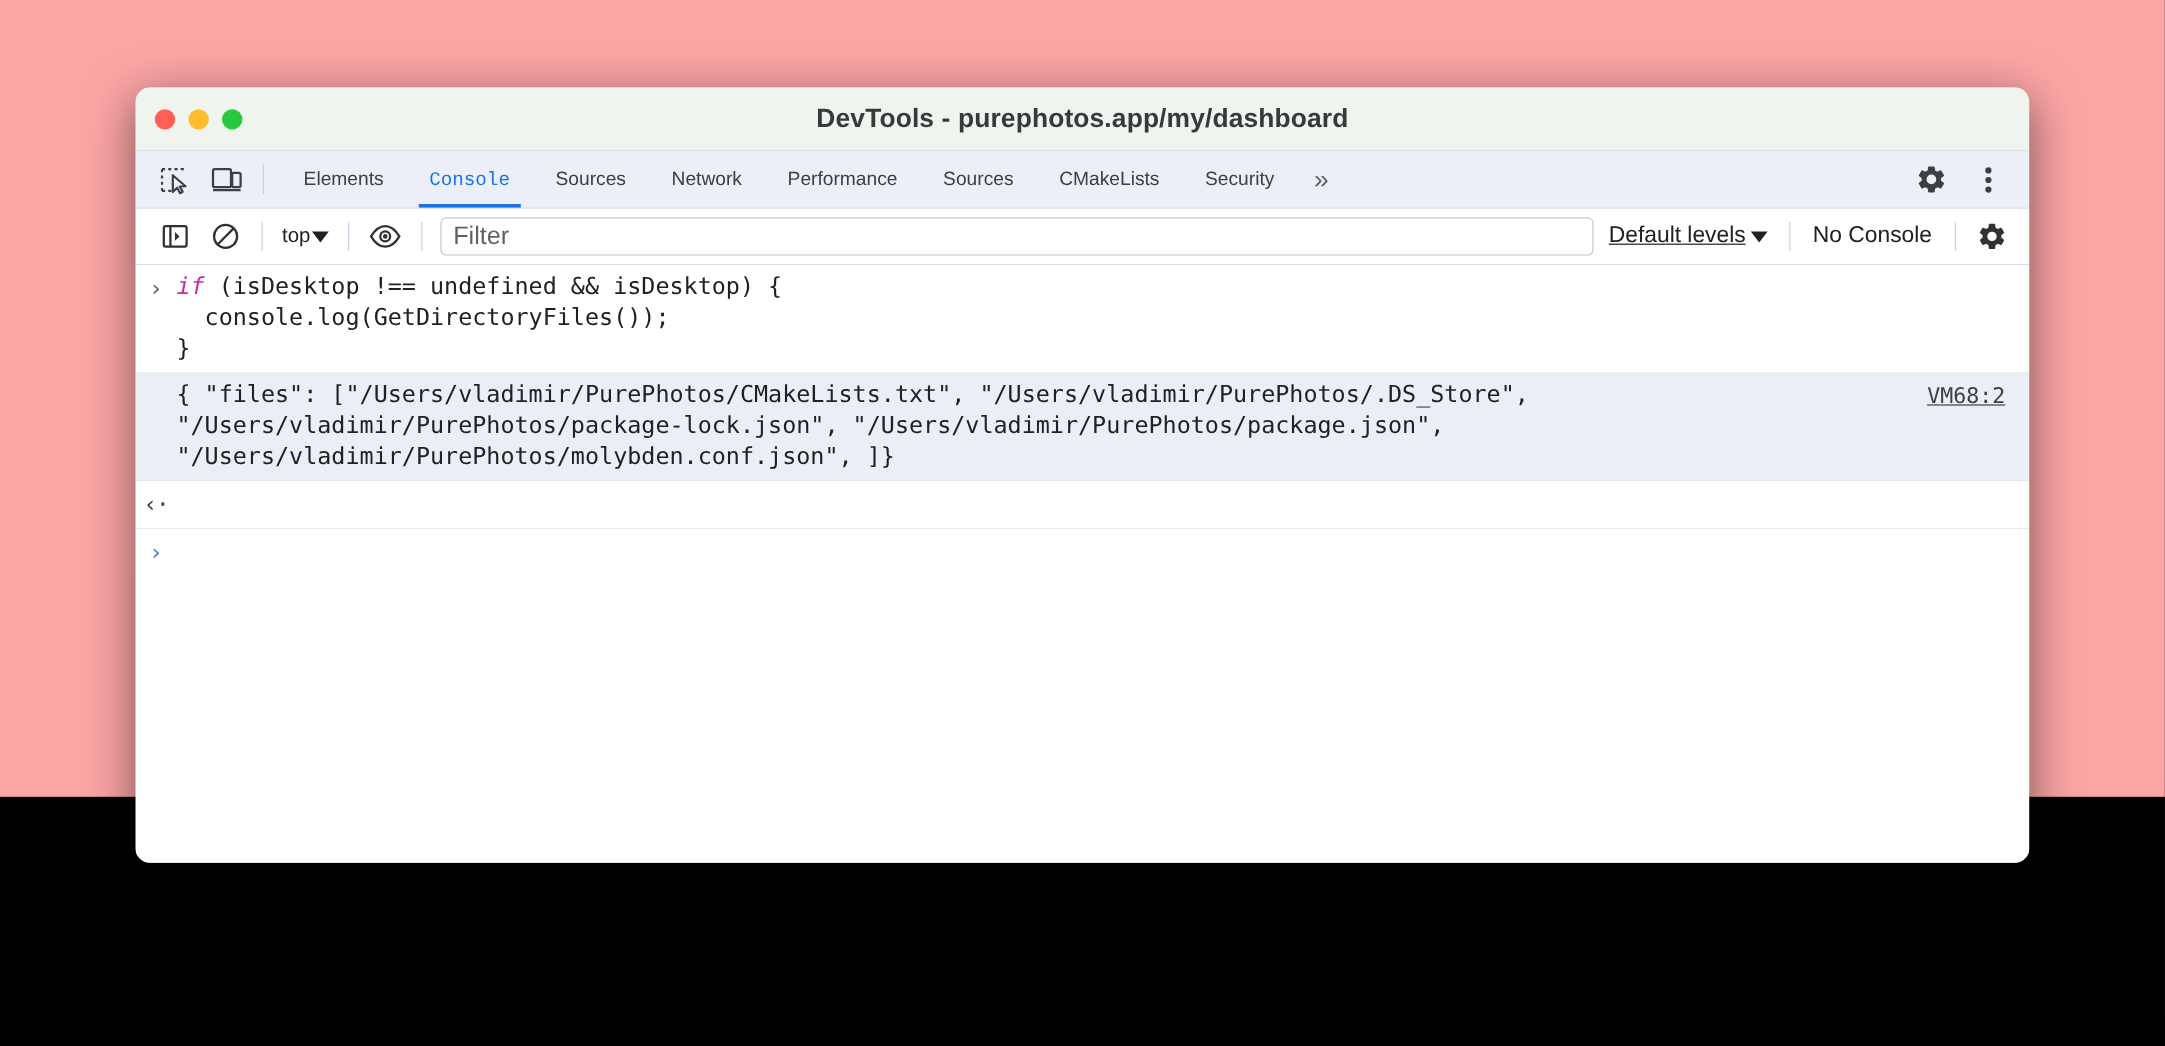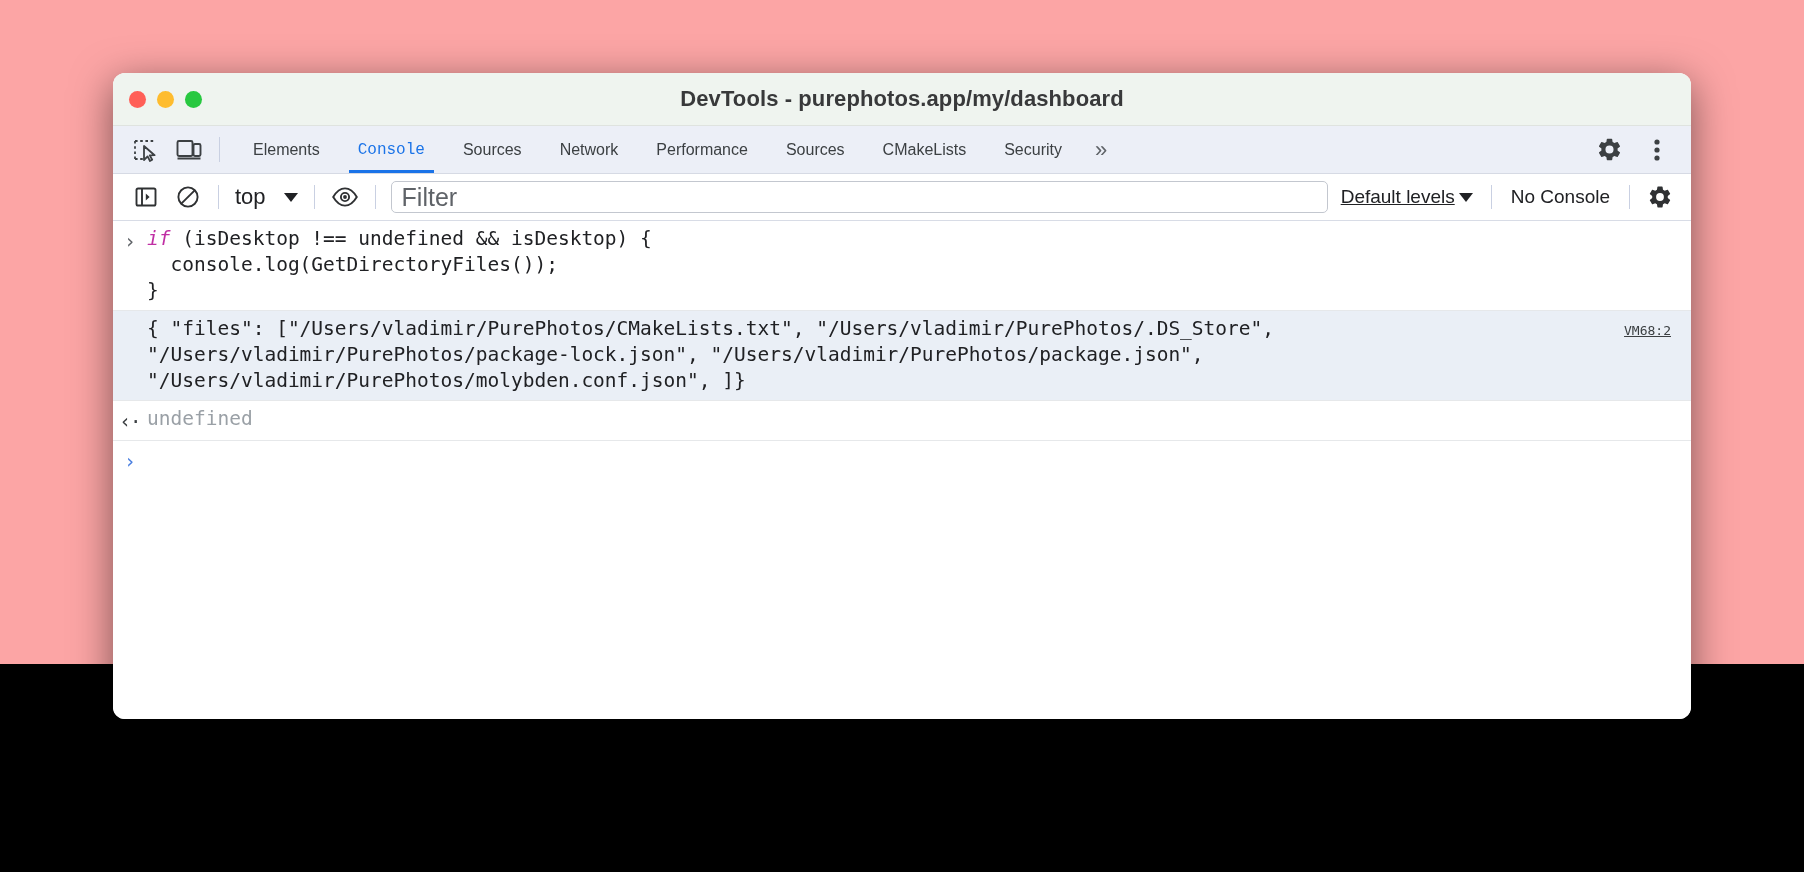--- a/index.html
+++ b/index.html
@@ -165,40 +165,40 @@
   .cb-sep {
     width: 1px;
     height: 24px;
     background: #c9d0e2;
     margin: 0 9px;
     flex: 0 0 1px;
   }
   .ctx-select {
     display: flex;
     align-items: center;
-    gap: 18px;
-    font-size: 22px;
+    gap: 1px;
+    font-size: 17px;
     color: #202124;
     padding: 0 7px;
     height: 34px;
   }
   .caret {
     width: 0; height: 0;
     border-left: 7px solid transparent;
     border-right: 7px solid transparent;
     border-top: 9px solid #202124;
   }
   .filter-input {
     flex: 1 1 auto;
     height: 32px;
     margin: 0 4px 0 6px;
     border: 1px solid #c3c7cf;
     border-radius: 5px;
     background: #fff;
-    font-size: 25px;
+    font-size: 21px;
     color: #202124;
     padding: 0 10px;
     box-sizing: border-box;
     font-family: "Liberation Sans", sans-serif;
     outline: none;
   }
   .filter-input::placeholder { color: #5f6368; }
   .levels {
     display: flex;
     align-items: center;
@@ -271,21 +271,21 @@
     padding-right: 20px;
     word-break: break-word;
   }
   .kw { color: #c02fa4; font-style: italic; }
   .muted { color: #9aa0a6; }
 
   .vmlink {
     position: absolute;
     right: 20px;
     top: 7px;
-    font-size: 13px;
+    font-size: 18px;
     color: #3c4043;
     text-decoration: underline;
     font-family: "DejaVu Sans Mono", monospace;
     white-space: nowrap;
   }
 </style>
 </head>
 <body>
 
 <div id="root">
@@ -438,21 +438,20 @@
           </div>
           <div class="code"><span>{ "files": ["/Users/vladimir/PurePhotos/CMakeLists.txt", "/Users/vladimir/PurePhotos/.DS_Store",</span>
 <span>"/Users/vladimir/PurePhotos/package-lock.json", "/Users/vladimir/PurePhotos/package.json",</span>
 <span>"/Users/vladimir/PurePhotos/molybden.conf.json", ]}</span></div>
           <span class="vmlink">VM68:2</span>
         </div>
         <div class="msg result">
           <div class="gutter">
             <span class="chev-ret">‹·</span>
           </div>
-          <div class="code"><span class="muted">undefined</span></div>
         </div>
         <div class="msg prompt">
           <div class="gutter">
             <span class="chev-prompt">›</span>
           </div>
           <div class="code"><span></span></div>
         </div>
       </div>
 
   </div>

